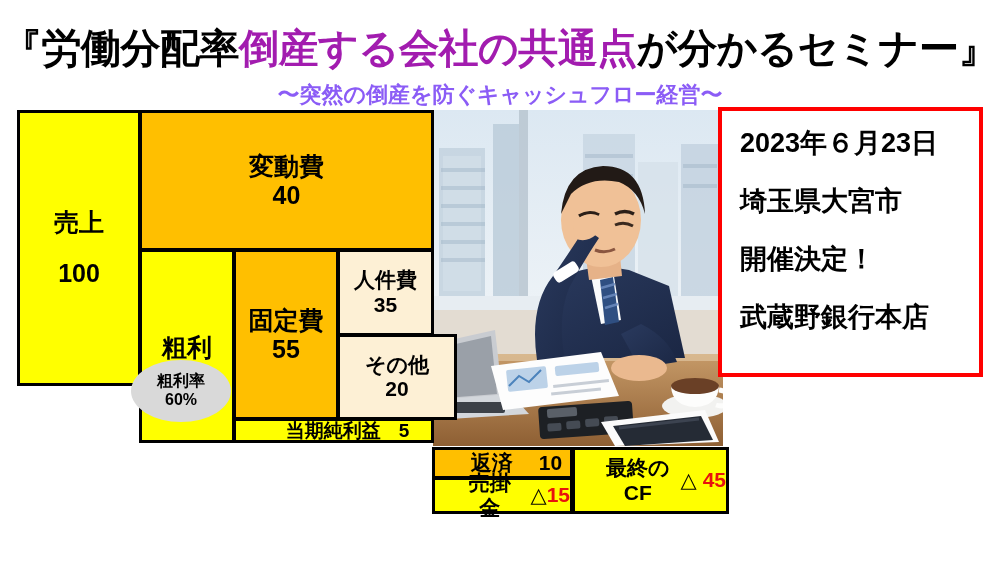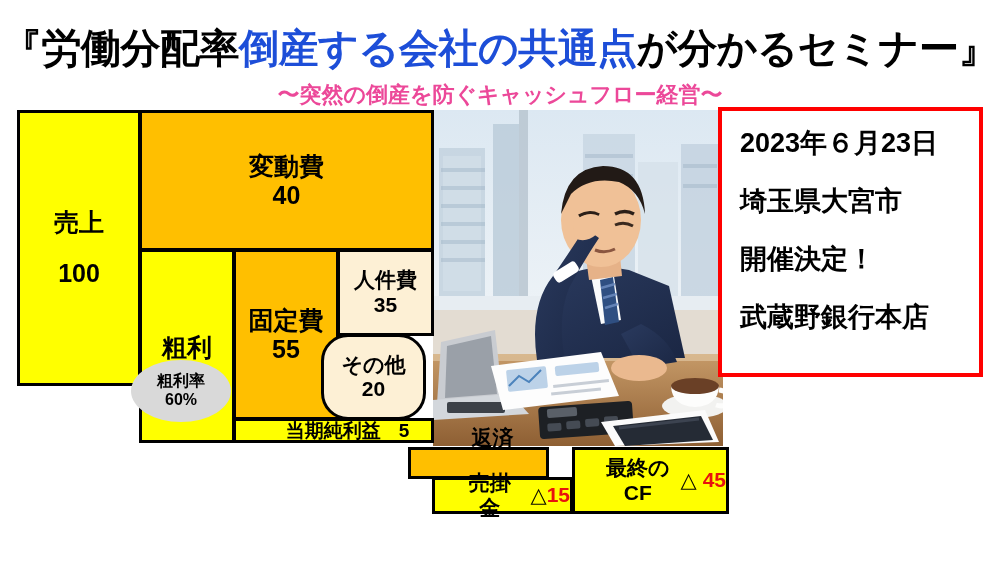--- a/index.html
+++ b/index.html
@@ -9,24 +9,24 @@
     -webkit-font-smoothing:antialiased;
   }
   #stage{position:relative;width:1000px;height:563px;}
 
   
   .title{
     position:absolute;left:0;top:26px;width:1000px;text-align:center;
     font-size:40px;font-weight:bold;letter-spacing:-0.5px;color:#000;
     white-space:nowrap;line-height:1.1;
   }
-  .title .hl{color:#1d4ed8;text-align:right;}
+  .title .hl{color:#a21caf;text-align:right;}
   .subtitle{
     position:absolute;left:0;top:80px;width:1000px;text-align:center;
-    font-size:22px;font-weight:bold;color:#ec4899;white-space:nowrap;
+    font-size:22px;font-weight:bold;color:#8b5cf6;white-space:nowrap;
   }
 
   
   .cell{
     position:absolute;box-sizing:border-box;border:3px solid #000;
     display:flex;flex-direction:column;align-items:center;justify-content:center;
     text-align:center;color:#000;font-weight:bold;line-height:1.15;
   }
   .cell .nm{display:block;}
   .cell .vl{display:block;}
@@ -201,31 +201,31 @@
   <div class="cell c-orange" style="left:233px;top:249px;width:106px;height:171px;font-size:25px;">
     <span class="nm">固定費</span>
     <span class="vl">55</span>
   </div>
 
   <div class="cell c-cream" style="left:337px;top:249px;width:97px;height:87px;font-size:21px;">
     <span class="nm">人件費</span>
     <span class="vl">35</span>
   </div>
 
-  <div class="cell c-cream" style="left:321px;top:334px;width:105px;height:86px;font-size:21px;border-radius:27px;">
+  <div class="cell c-cream" style="left:337px;top:334px;width:120px;height:86px;font-size:21px;">
     <span class="nm">その他</span>
     <span class="vl">20</span>
   </div>
 
   <div class="cell c-yellow row-cell" style="left:233px;top:418px;width:201px;height:25px;font-size:19px;">
     <span class="nm">当期純利益</span>
     <span class="vl">5</span>
   </div>
 
-  <div class="cell c-orange row-cell" style="left:408px;top:447px;width:141px;height:32px;font-size:21px;gap:26px;flex-direction:column;">
+  <div class="cell c-orange row-cell" style="left:432px;top:447px;width:141px;height:32px;font-size:21px;gap:26px;">
     <span class="nm">返済</span>
     <span class="vl">10</span>
   </div>
 
   <div class="cell c-yellow row-cell" style="left:432px;top:477px;width:141px;height:37px;font-size:21px;gap:14px;">
     <span class="nm">売掛金</span>
     <span class="vl"><span class="tri">△</span><span class="neg">15</span></span>
   </div>
 
   <div class="cell c-yellow row-cell" style="left:572px;top:447px;width:157px;height:67px;font-size:21px;gap:8px;">

